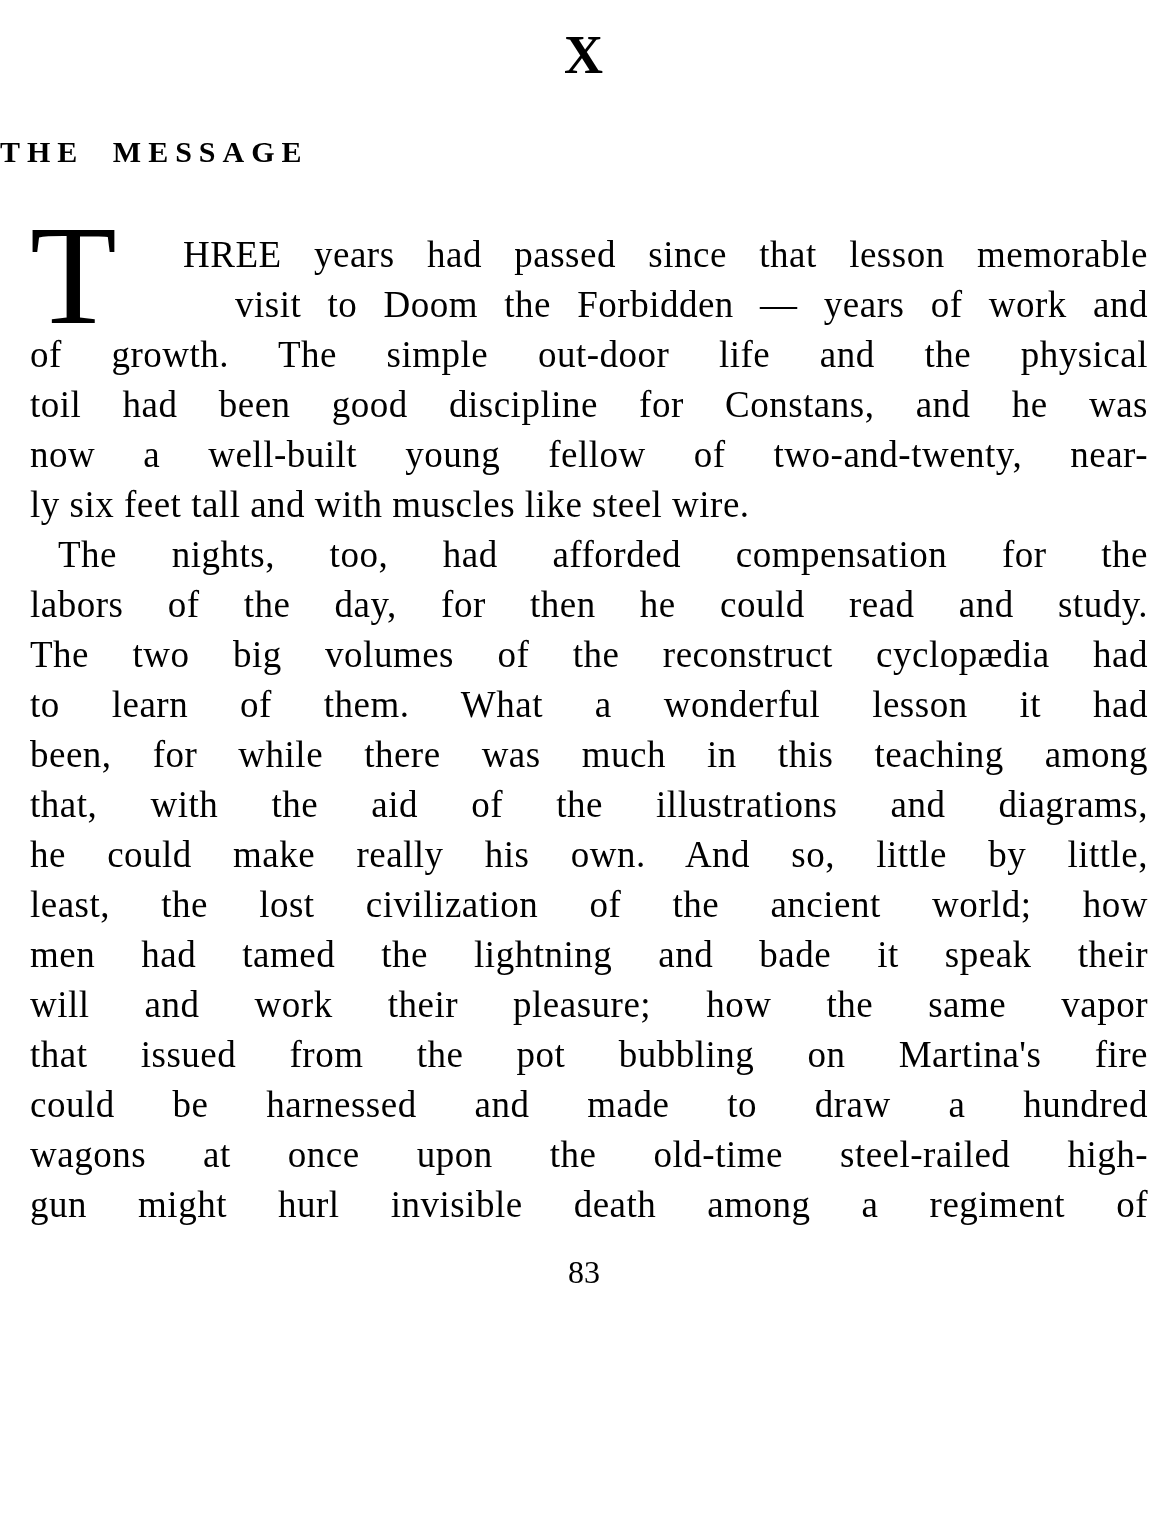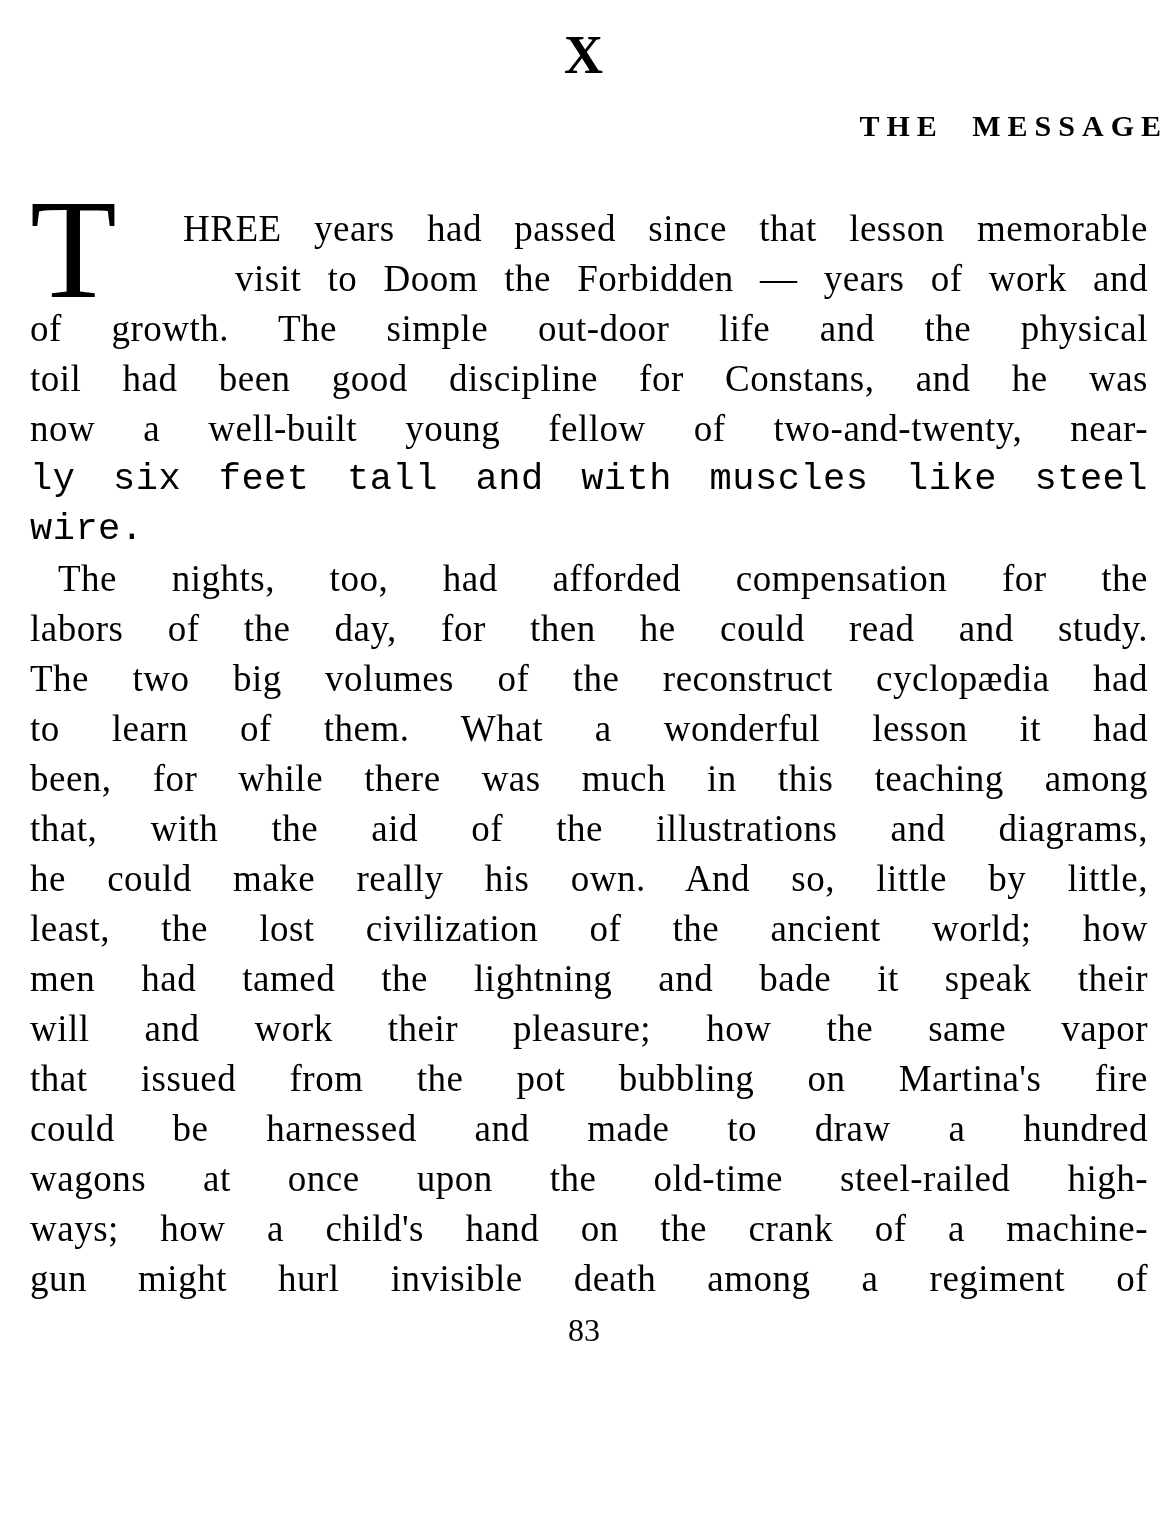--- a/index.html
+++ b/index.html
@@ -19,44 +19,43 @@
   }
   .chapter-number {
     text-align: center;
     font-size: 54px;
     line-height: 58px;
     padding-top: 26px;
     font-weight: bold;
     letter-spacing: 1px;
   }
   .chapter-title {
-    text-align: right;
+    text-align: left;
     font-size: 30px;
     line-height: 36px;
-    margin-top: 24px;
+    margin-top: 50px;
     font-weight: bold;
     letter-spacing: 7px;
     word-spacing: 14px;
   }
   .text-block {
     margin: 60px 20px 0 30px;
   }
   .paragraph {
     position: relative;
   }
   .line {
     font-size: 37px;
     line-height: 50px;
     text-align: justify;
     text-align-last: justify;
     letter-spacing: 0.5px;
   }
   .line.flush {
     text-align-last: left;
-    font-family: Liberation Mono, monospace;
   }
   .line.indent {
     padding-left: 28px;
   }
   .line.dc1 {
     padding-left: 153px;
   }
   .line.dc2 {
     padding-left: 205px;
     font-family: Liberation Serif, serif;
@@ -66,21 +65,21 @@
     left: 0;
     top: -26px;
     font-size: 142px;
     line-height: 1;
     font-weight: normal;
   }
   .page-number {
     text-align: center;
     font-size: 32px;
     line-height: 36px;
-    margin-top: 8px;
+    margin-top: 24px;
   }
 </style>
 </head>
 <body>
 
 <div class="page">
   <div class="chapter-number">X</div>
   <div class="chapter-title">THE MESSAGE</div>
   <div class="text-block" id="text-block">
       <div class="paragraph">
@@ -99,18 +98,17 @@
         <div class="line">to learn of them.  What a wonderful lesson it had</div>
         <div class="line">been, for while there was much in this teaching among</div>
         <div class="line">that, with the aid of the illustrations and diagrams,</div>
         <div class="line">he could make really his own.  And so, little by little,</div>
         <div class="line">least, the lost civilization of the ancient world; how</div>
         <div class="line">men had tamed the lightning and bade it speak their</div>
         <div class="line">will and work their pleasure; how the same vapor</div>
         <div class="line">that issued from the pot bubbling on Martina's fire</div>
         <div class="line">could be harnessed and made to draw a hundred</div>
         <div class="line">wagons at once upon the old-time steel-railed high-</div>
-        <div class="line">ways; how a child's hand on the crank of a machine-</div>
         <div class="line">gun might hurl invisible death among a regiment of</div>
       </div>
     </div>
   <div class="page-number">83</div>
 </div>
 
 </body></html>

